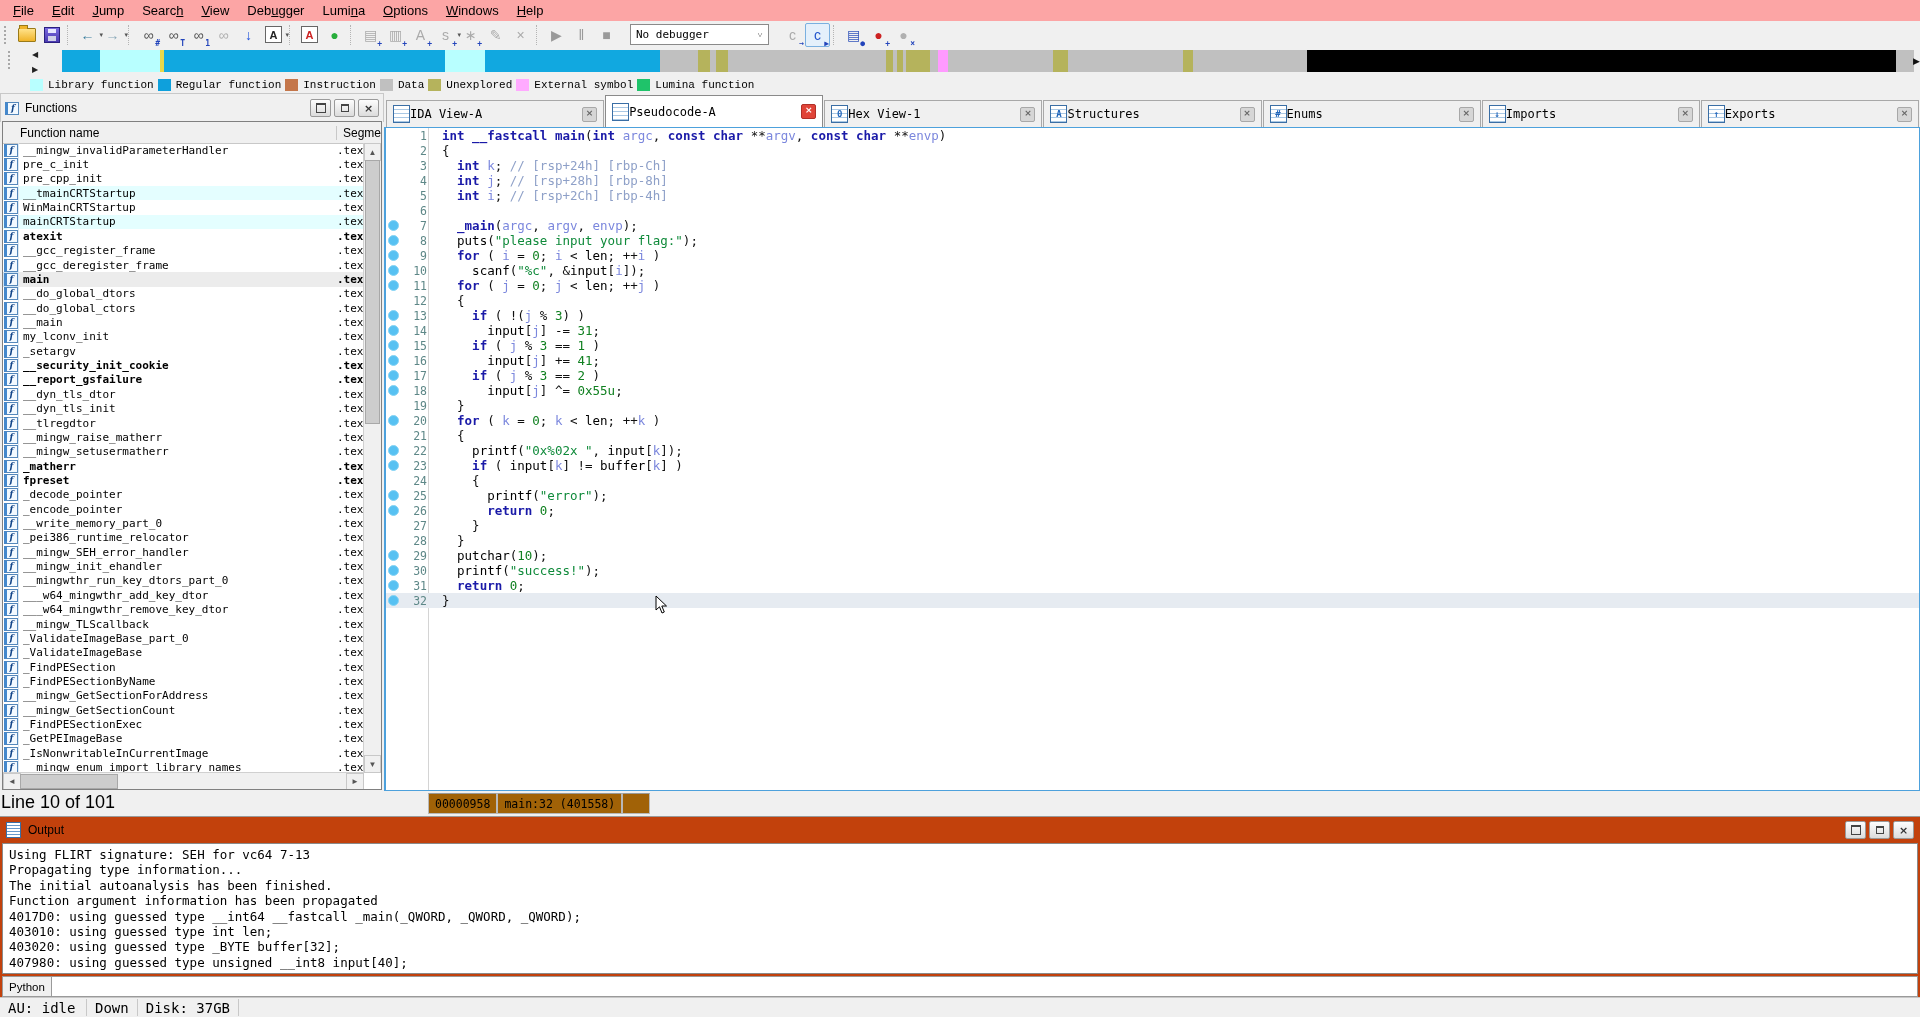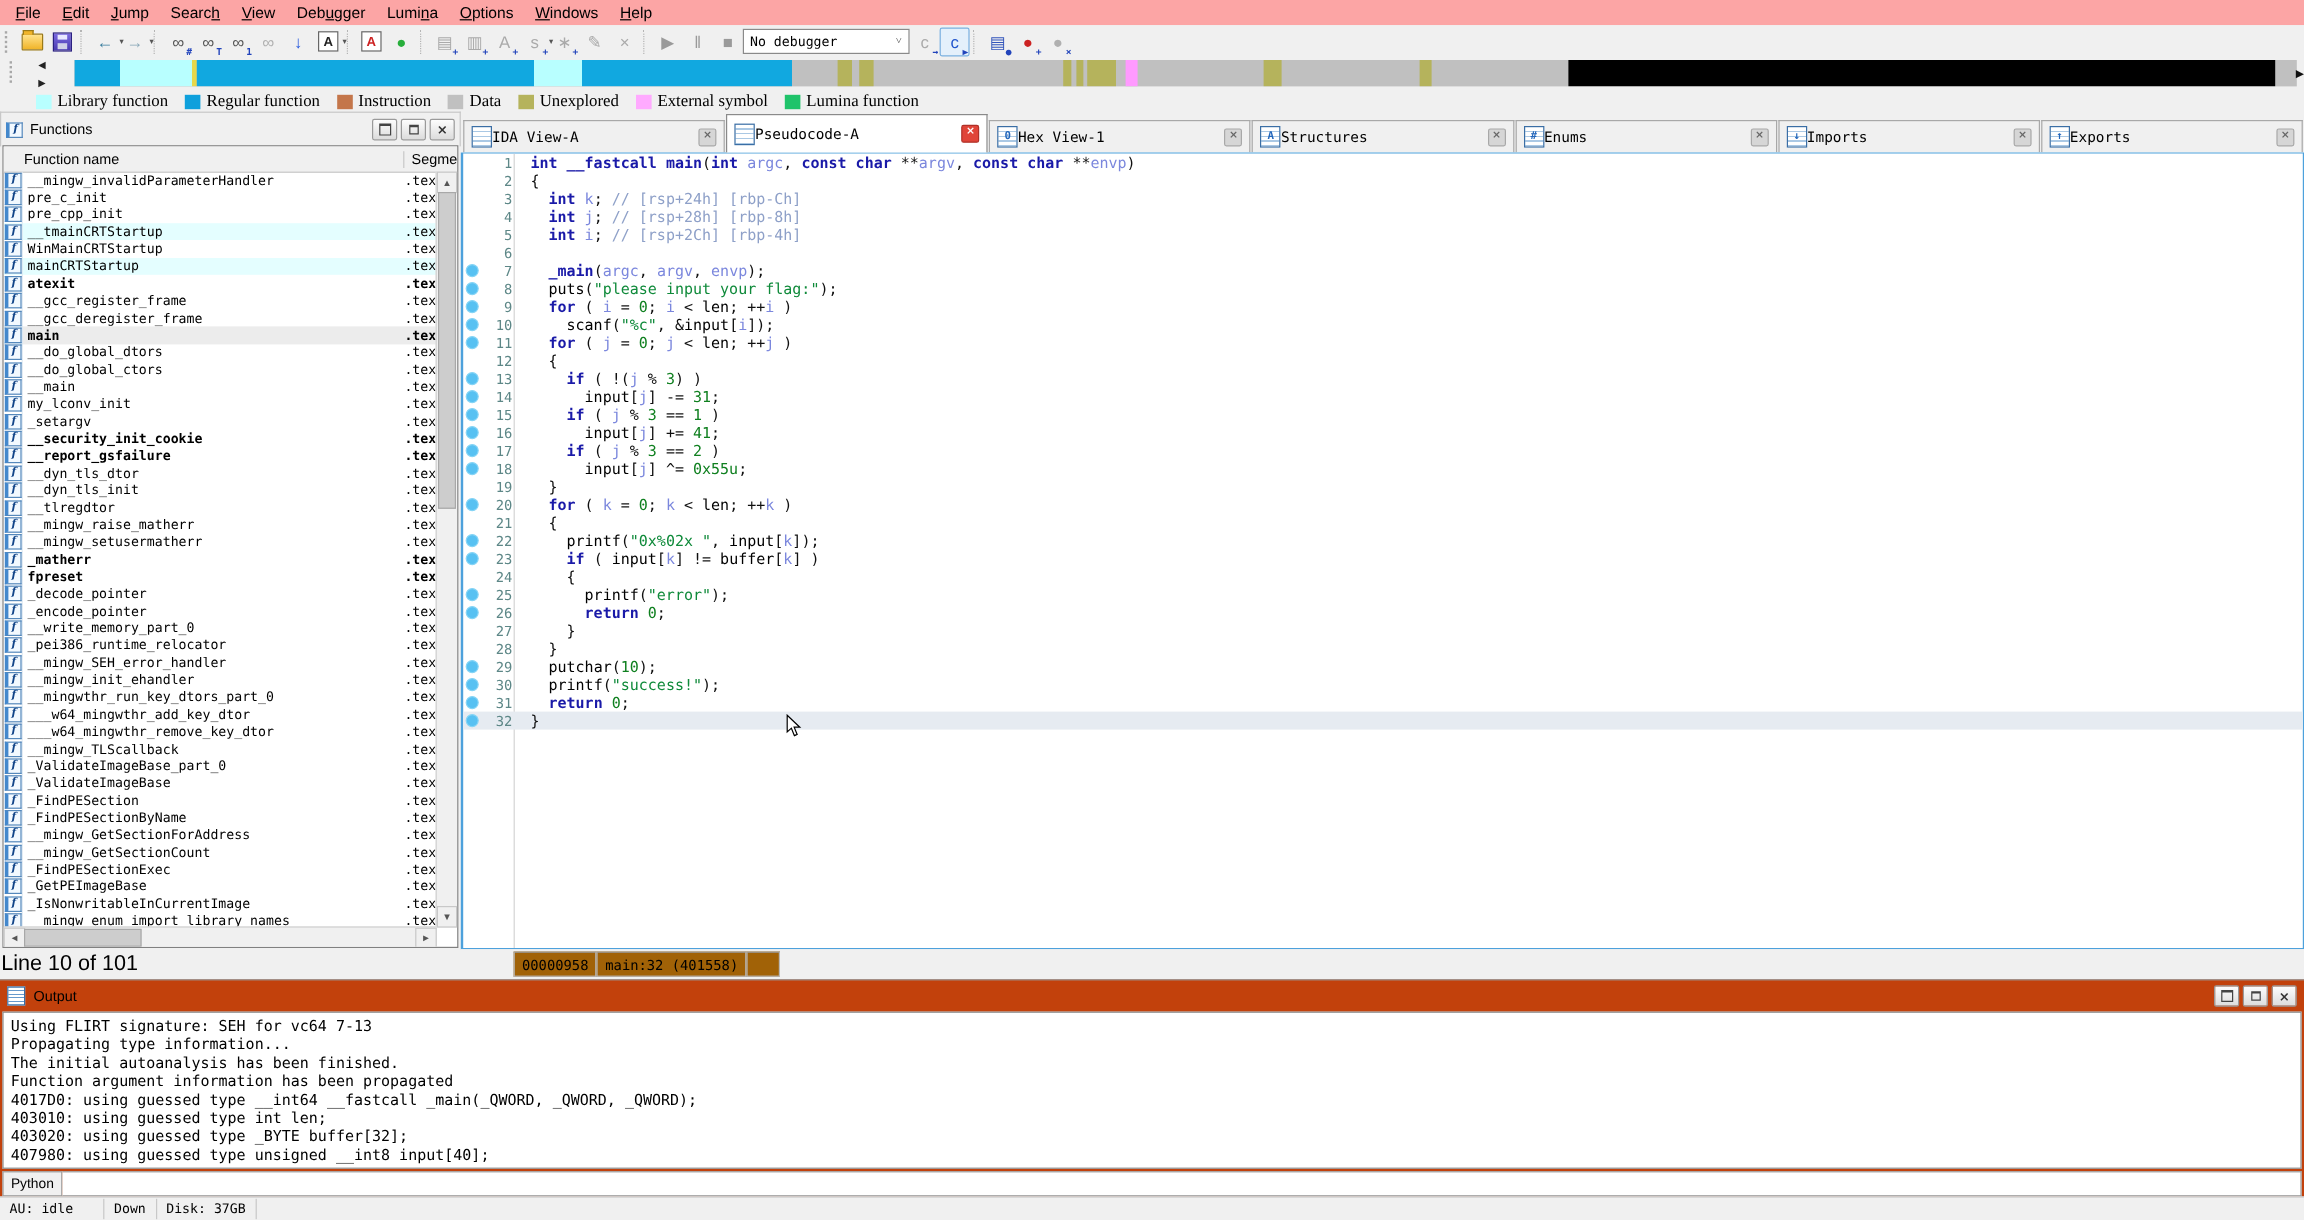--- a/index.html
+++ b/index.html
@@ -23,35 +23,35 @@
   .tb-btn .caret{position:absolute;right:-4px;top:7px;font-size:7px;color:#555}
   .tb-btn .boxed{border:1px solid #666;background:#fff;width:15px;height:15px;display:flex;
                  align-items:center;justify-content:center;font-size:11px;font-weight:bold}
   .g-folder{width:16px;height:12px;background:linear-gradient(#ffe28a,#f0b429);border:1px solid #9a7a18;
             border-radius:1px;position:relative}
   .g-folder:before{content:"";position:absolute;top:-4px;left:0;width:7px;height:3px;
             background:#f0b429;border:1px solid #9a7a18;border-bottom:none}
   .g-floppy{width:14px;height:14px;background:linear-gradient(#7a6ae0,#4a3ab0);border:1px solid #2a2080;position:relative}
   .g-floppy:before{content:"";position:absolute;top:1px;left:3px;width:8px;height:4px;background:#e8e8ff}
   .g-floppy:after{content:"";position:absolute;bottom:1px;left:3px;width:8px;height:5px;background:#d0d0e8}
-  #debugger-combo{width:132px;height:19px;background:#fff;border:1px solid #8a8a8a;margin:0 0;
+  #debugger-combo{width:132px;height:19px;background:#fff;border:1px solid #8a8a8a;margin:0 11px;
                   display:flex;align-items:center;font-size:11px;font-family:"DejaVu Sans Mono",monospace;padding-left:5px}
   #debugger-combo .dd{margin-left:auto;width:16px;text-align:center;color:#444;font-size:9px}
 
   
   #navrow{position:absolute;top:48px;left:0;right:0;height:28px;background:#f0f0f0}
   #nav-arrows{position:absolute;left:28px;top:2px;width:14px;height:24px;font-size:8px;color:#222;
               display:flex;flex-direction:column;justify-content:space-between;align-items:center}
   #navband{position:absolute;left:62px;top:2px;width:1852px;height:22px;background:#c0c0c0;overflow:hidden}
   #navband .seg{position:absolute;top:0;bottom:0}
   #nav-endarrow{position:absolute;right:0px;top:8px;font-size:9px;color:#111}
 
   
   #legend{position:absolute;top:76px;left:0;right:0;height:17px;display:flex;align-items:center;
-          padding-left:30px;gap:14px;font-size:14px;font-family:Liberation Serif, serif}
+          padding-left:30px;gap:4px;font-size:11px;font-family:Liberation Mono, monospace}
   .chip{width:13px;height:12px;display:inline-block;margin-right:5px;vertical-align:-2px}
   .legend-item{display:flex;align-items:center}
 
   
   #functions-panel{position:absolute;left:0;top:93px;width:384px;height:723px;background:#f0f0f0}
   #fp-title{height:28px;display:flex;align-items:center;padding:0 4px;border:1px solid #c8c8c8;
             border-bottom:none;background:#f0f0f0;font-size:12px}
   #fp-title .t{margin-left:6px}
   .wb{width:19px;height:16px;border:1px solid #9a9a9a;background:linear-gradient(#fdfdfd,#dcdcdc);
       display:flex;align-items:center;justify-content:center;margin-left:3px;border-radius:2px}
@@ -135,21 +135,21 @@
   #op-text{position:absolute;top:26px;left:2px;right:2px;bottom:25px;background:#fff;border:1px solid #8a8a8a;
            padding:3px 6px;font-family:"DejaVu Sans Mono",monospace;font-size:12.5px;overflow:hidden}
   #op-text .ln{height:15.4px;white-space:pre}
   #op-python{position:absolute;left:2px;right:2px;bottom:2px;height:21px;display:flex}
   #python-label{width:48px;border:1px solid #9a9a9a;background:#f0f0f0;font-size:11.5px;
                 display:flex;align-items:center;justify-content:center}
   #python-input{flex:1;border:1px solid #9a9a9a;border-left:none;background:#fff;font:12px "DejaVu Sans Mono",monospace;padding:0 4px;outline:none}
 
   
   #statusbar{position:absolute;left:0;right:0;bottom:0;height:19px;background:#f0f0f0;border-top:1px solid #c8c8c8;
-             display:flex;align-items:center;font-size:11px;font-family:"DejaVu Sans Mono",monospace}
+             display:flex;align-items:center;font-size:14px;font-family:"DejaVu Sans Mono",monospace}
   .sb-cell{padding:1px 8px;border-right:1px solid #c8c8c8;height:15px;display:flex;align-items:center}
   #sb-au{min-width:70px}
 
   #mouse-cursor{position:absolute;left:655px;top:595px;z-index:50}
 </style>
 </head>
 <body>
 
 <div id="menubar">
     <span class="menu-item"><u>F</u>ile</span>

